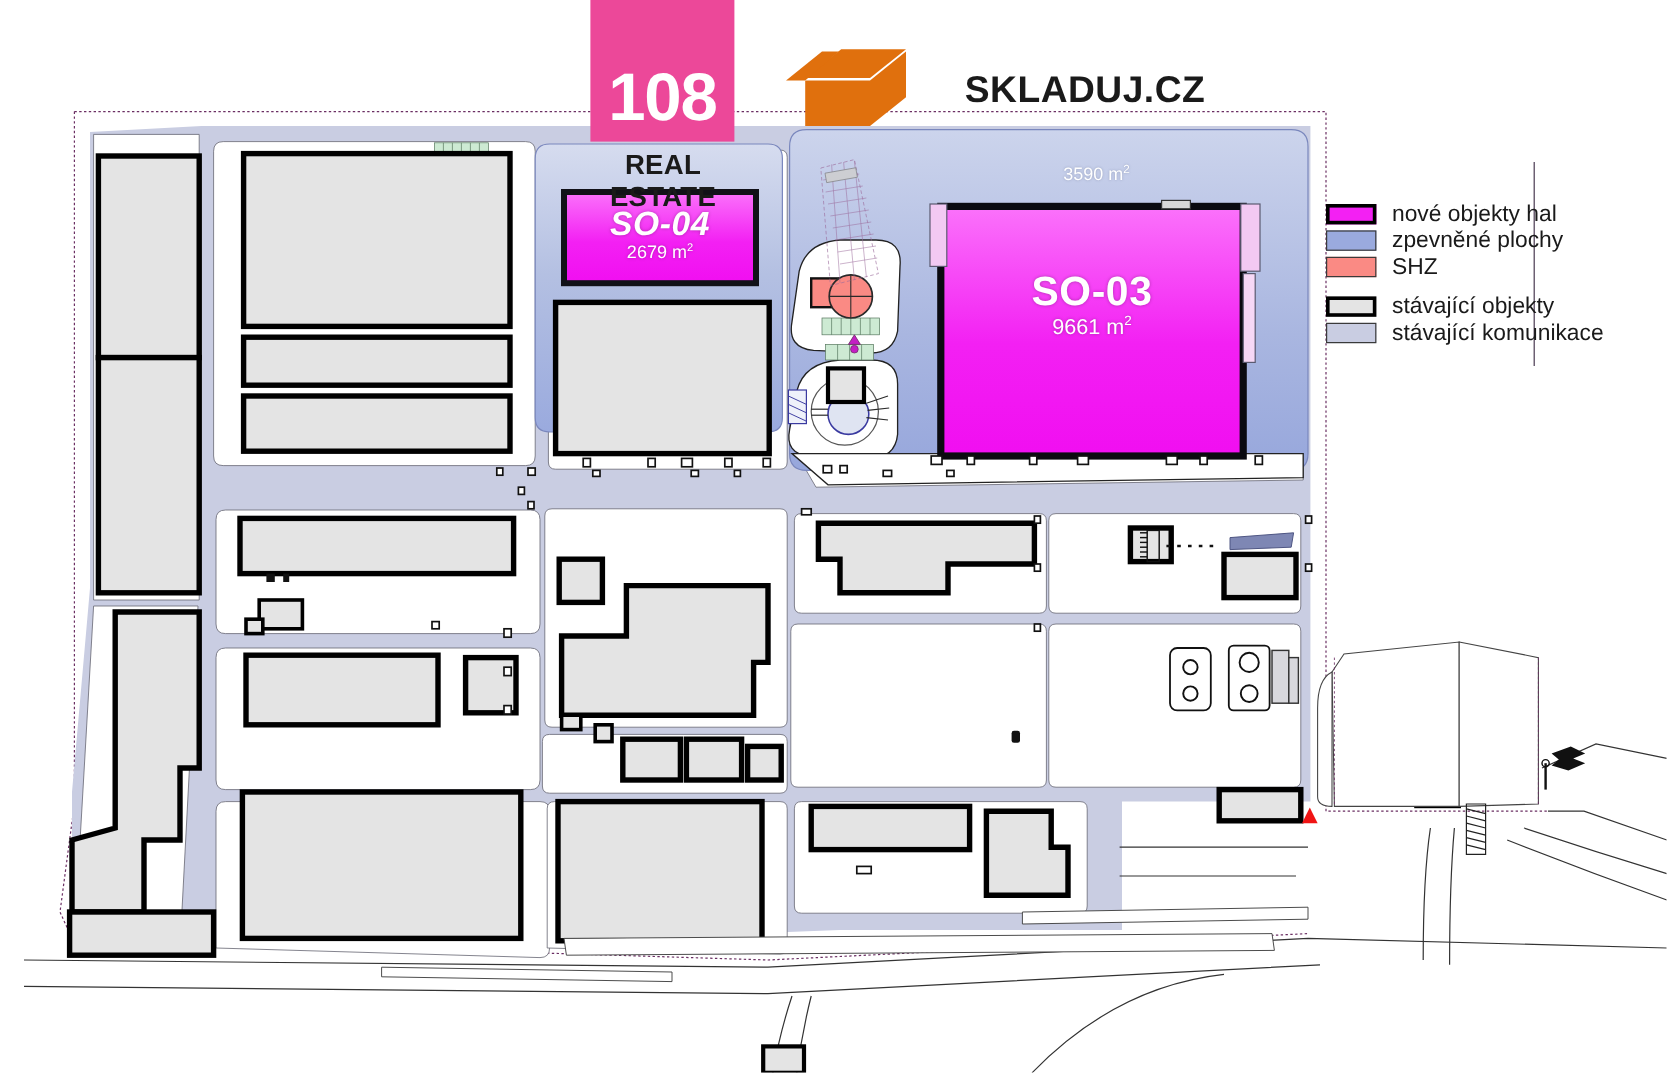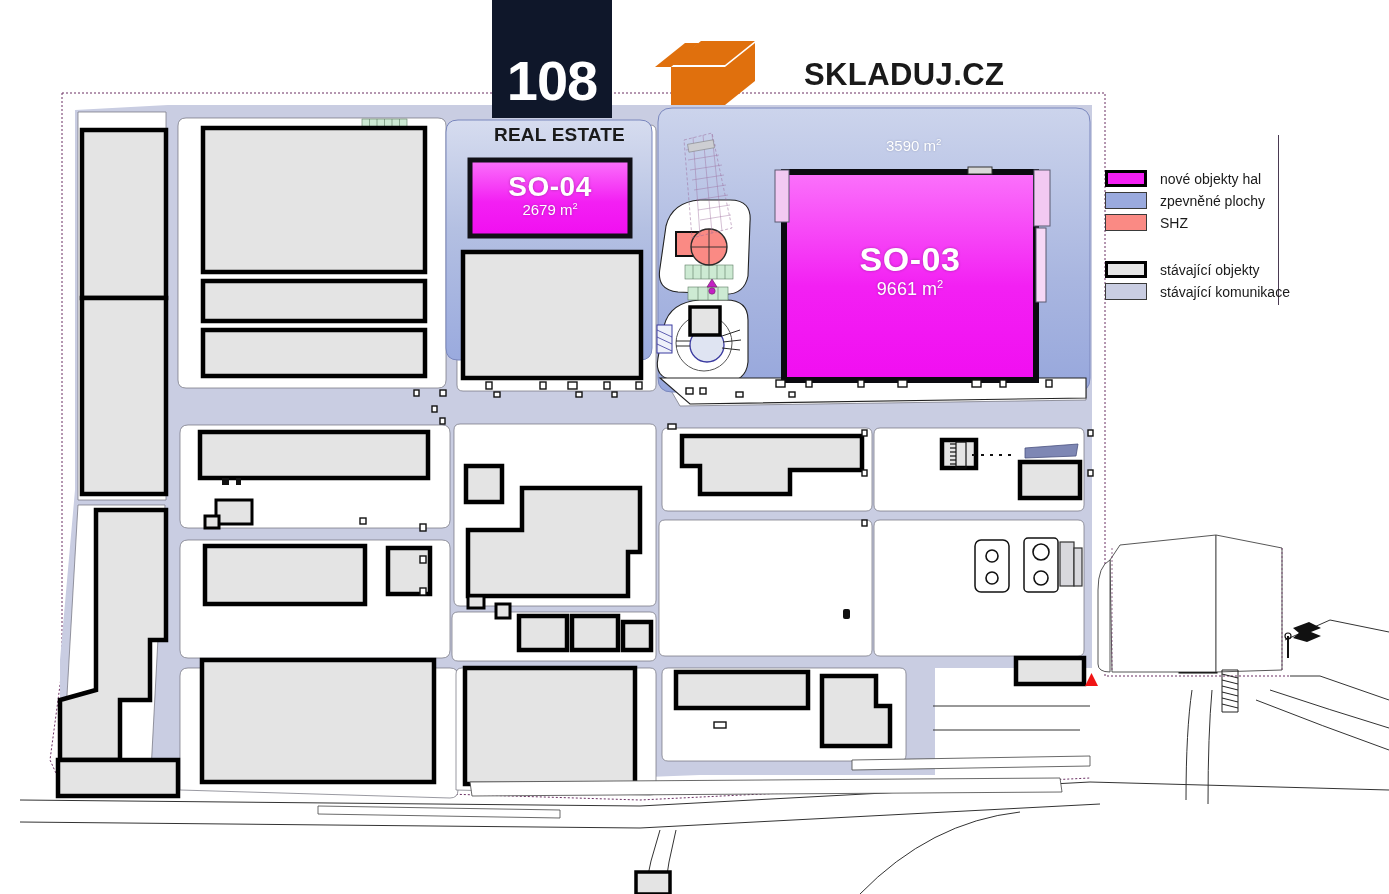--- a/index.html
+++ b/index.html
@@ -16,40 +16,40 @@
     background: #ffffff;
     overflow: hidden;
   }
   #plan { position: absolute; left: 0; top: 0; }
 
   
   .brand-108 {
     position: absolute;
     left: 492px; top: 0px;
     width: 120px; height: 118px;
-    background: #0f172a;
+    background: #ec4899;
     display: flex; align-items: flex-end; justify-content: center;
     z-index: 40;
   }
   .brand-108 .num {
     color: #ffffff;
     font-size: 56px;
     font-weight: bold;
     letter-spacing: -1px;
     line-height: 1;
     padding-bottom: 9px;
     font-family: "Liberation Sans", sans-serif;
   }
   .brand-re {
     position: absolute;
     left: 480px; top: 124px;
     width: 145px;
-    text-align: right;
+    text-align: center;
     color: #1a1a1a;
-    font-size: 19px;
+    font-size: 23px;
     font-weight: bold;
     letter-spacing: 0.2px;
     z-index: 41;
     font-family: "Liberation Sans", sans-serif;
   }
   .brand-sk-logo {
     position: absolute;
     left: 655px; top: 37px;
     width: 100px; height: 68px;
     z-index: 40;
@@ -77,21 +77,21 @@
   .hall-label .code {
     font-size: 34px; font-weight: bold; letter-spacing: 0.5px;
     text-shadow: 0 0 3px rgba(0,0,0,0.30);
     line-height: 1.05;
   }
   .hall-label .area {
     font-size: 18px;
     text-shadow: 0 0 3px rgba(0,0,0,0.30);
     line-height: 1.2;
   }
-  .hall-label.small .code { font-size: 28px; }
+  .hall-label.small .code { font-size: 28px; font-style: italic; }
   .hall-label.small .area { font-size: 15px; }
   .hall-label sup { font-size: 0.62em; vertical-align: super; }
 
   .plot-area-label {
     position: absolute;
     color: #ffffff;
     font-size: 15px;
     z-index: 30;
     text-shadow: 0 0 2px rgba(90,100,130,0.45);
     font-family: "Liberation Sans", sans-serif;
@@ -104,30 +104,30 @@
     left: 1105px; top: 168px;
     width: 270px;
     z-index: 45;
     font-family: "Liberation Sans", sans-serif;
   }
   .legend-row {
     display: flex; align-items: center;
     height: 21px;
     margin-bottom: 1px;
   }
-  .legend-row.gap { margin-top: 26px; }
+  .legend-row.gap { margin-top: 12px; }
   .sw {
     width: 42px; height: 17px;
     margin-right: 13px;
     flex: 0 0 auto;
   }
   .sw.thin { border: 1px solid #3a3a3a; }
   .sw.thick { border: 3px solid #000000; }
   .legend-label {
-    font-size: 14px;
+    font-size: 19px;
     color: #1a1a1a;
     white-space: nowrap;
   }
   #legend-divider {
     position: absolute;
     left: 1278px; top: 135px;
     width: 1px; height: 170px;
     background: #4a3a52;
     z-index: 44;
   }
@@ -476,21 +476,21 @@
   </svg>
 
   <div class="hall-label small" style="left:470px; top:172px; width:160px;">
     <div class="code">SO-04</div>
     <div class="area">
       <span>2679</span>
       <span>m</span><sup>2</sup>
     </div>
   </div>
 
-  <div class="hall-label" style="left:784px; top:242px; width:252px;">
+  <div class="hall-label" style="left:784px; top:226px; width:252px;">
     <div class="code">SO-03</div>
     <div class="area">
       <span>9661</span>
       <span>m</span><sup>2</sup>
     </div>
   </div>
 
   <div class="plot-area-label" style="left:886px; top:136px;">
     <span>3590</span>
     <span>m</span><sup>2</sup>

